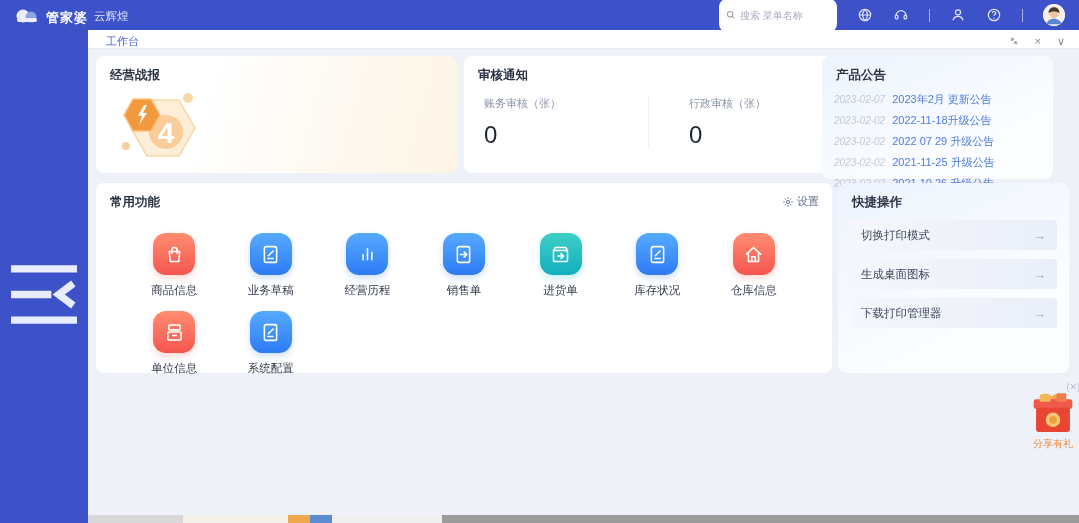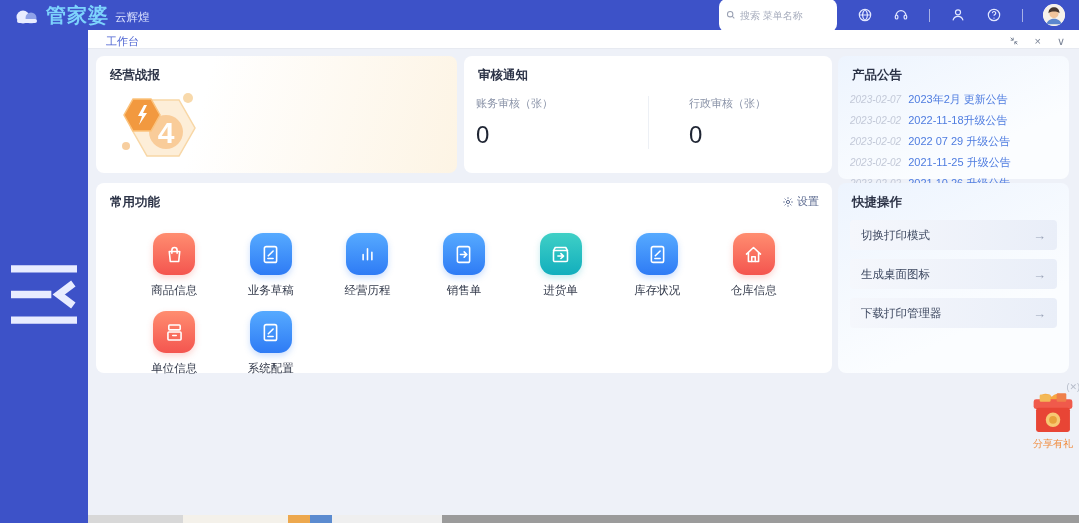--- a/index.html
+++ b/index.html
@@ -5,21 +5,21 @@
   * { margin:0; padding:0; box-sizing:border-box; }
   html,body { width:1079px; height:523px; overflow:hidden; }
   body { font-family:"Liberation Sans","DejaVu Sans",sans-serif; background:#eef1f8; position:relative; }
   svg { display:block; }
 
   
   .topbar { position:absolute; left:0; top:0; width:1079px; height:30px; background:#3d52c8;
             display:flex; align-items:center; justify-content:space-between; padding:0 14px; z-index:9; }
   .logo { display:flex; align-items:flex-end; gap:6px; }
   .logo-cloud { width:26px; height:18px; position:relative; }
-  .brand-main { color:#7dd3fc; font-weight:bold; font-size:20px; letter-spacing:1px; line-height:1; }
+  .brand-main { color:#ffffff; font-weight:bold; font-size:13px; letter-spacing:1px; line-height:1; }
   .brand-sub { color:#dce3ff; font-size:11.5px; line-height:1.2; }
   .topbar-right { display:flex; align-items:center; gap:20px; }
   .search { width:118px; height:33px; background:#fff; border-radius:8px; display:flex; align-items:center; padding:8px 7px; gap:4px; }
   .search svg { width:10px; height:10px; flex:none; color:#9aa1b3; }
   .search input { border:none; outline:none; flex:1; min-width:0; font-size:10px; background:transparent; color:#333;
                   font-family:"Liberation Sans","DejaVu Sans",sans-serif; }
   .search input::placeholder { color:#a7adbd; }
   .top-icon { width:16px; height:16px; color:#e2e7ff; cursor:pointer; }
   .top-icon svg { width:100%; height:100%; }
   .v-div { width:1px; height:13px; background:rgba(255,255,255,.55); }
@@ -47,26 +47,26 @@
 
   #panel-report { left:8px; top:6px; width:361px; height:117px;
                   background:linear-gradient(105deg,#ffffff 30%,#fdf4e4); }
   .report-body { display:flex; align-items:center; padding:0 14px 0 4px; }
   .report-badge { width:122px; height:88px; flex:none; }
   .report-links { flex:1; margin-top:2px; }
   .report-link { font-size:11.5px; color:#e8913c; padding:3px 2px 4px; border-bottom:1px solid #f6e7cd; cursor:pointer; }
 
   #panel-audit { left:376px; top:6px; width:368px; height:117px; }
   .stats { display:flex; padding:12px 0 0; }
-  .stat { width:50%; padding-left:12px; }
+  .stat { width:50%; padding-left:20px; }
   .stat + .stat { border-left:1px solid #edf0f5; padding-left:40px; }
   .stat-label { font-size:11px; color:#8a93a8; }
   .stat-value { font-size:24px; color:#1f2533; margin-top:10px; }
 
-  #panel-announce { left:750px; top:6px; width:231px; height:123px;
+  #panel-announce { left:734px; top:6px; width:231px; height:123px;
                     background:linear-gradient(155deg,#edf4fe,#fbfdff 70%); }
   .ann-list { margin-top:5px; }
   .ann-row { display:flex; align-items:center; gap:7px; padding:3px 12px; white-space:nowrap; }
   .ann-date { font-size:10px; color:#c3c9d8; font-style:italic; flex:none; }
   .ann-link { font-size:11px; color:#4e7ce0; cursor:pointer; overflow:hidden; text-overflow:ellipsis; }
 
   #panel-common { left:8px; top:133px; width:736px; height:190px; }
   .panel-head { display:flex; align-items:flex-start; justify-content:space-between; padding-right:13px; }
   .settings { display:flex; align-items:center; gap:3px; margin-top:11px; color:#5f6d92; font-size:11px; cursor:pointer; }
   .settings svg { width:12px; height:12px; }

